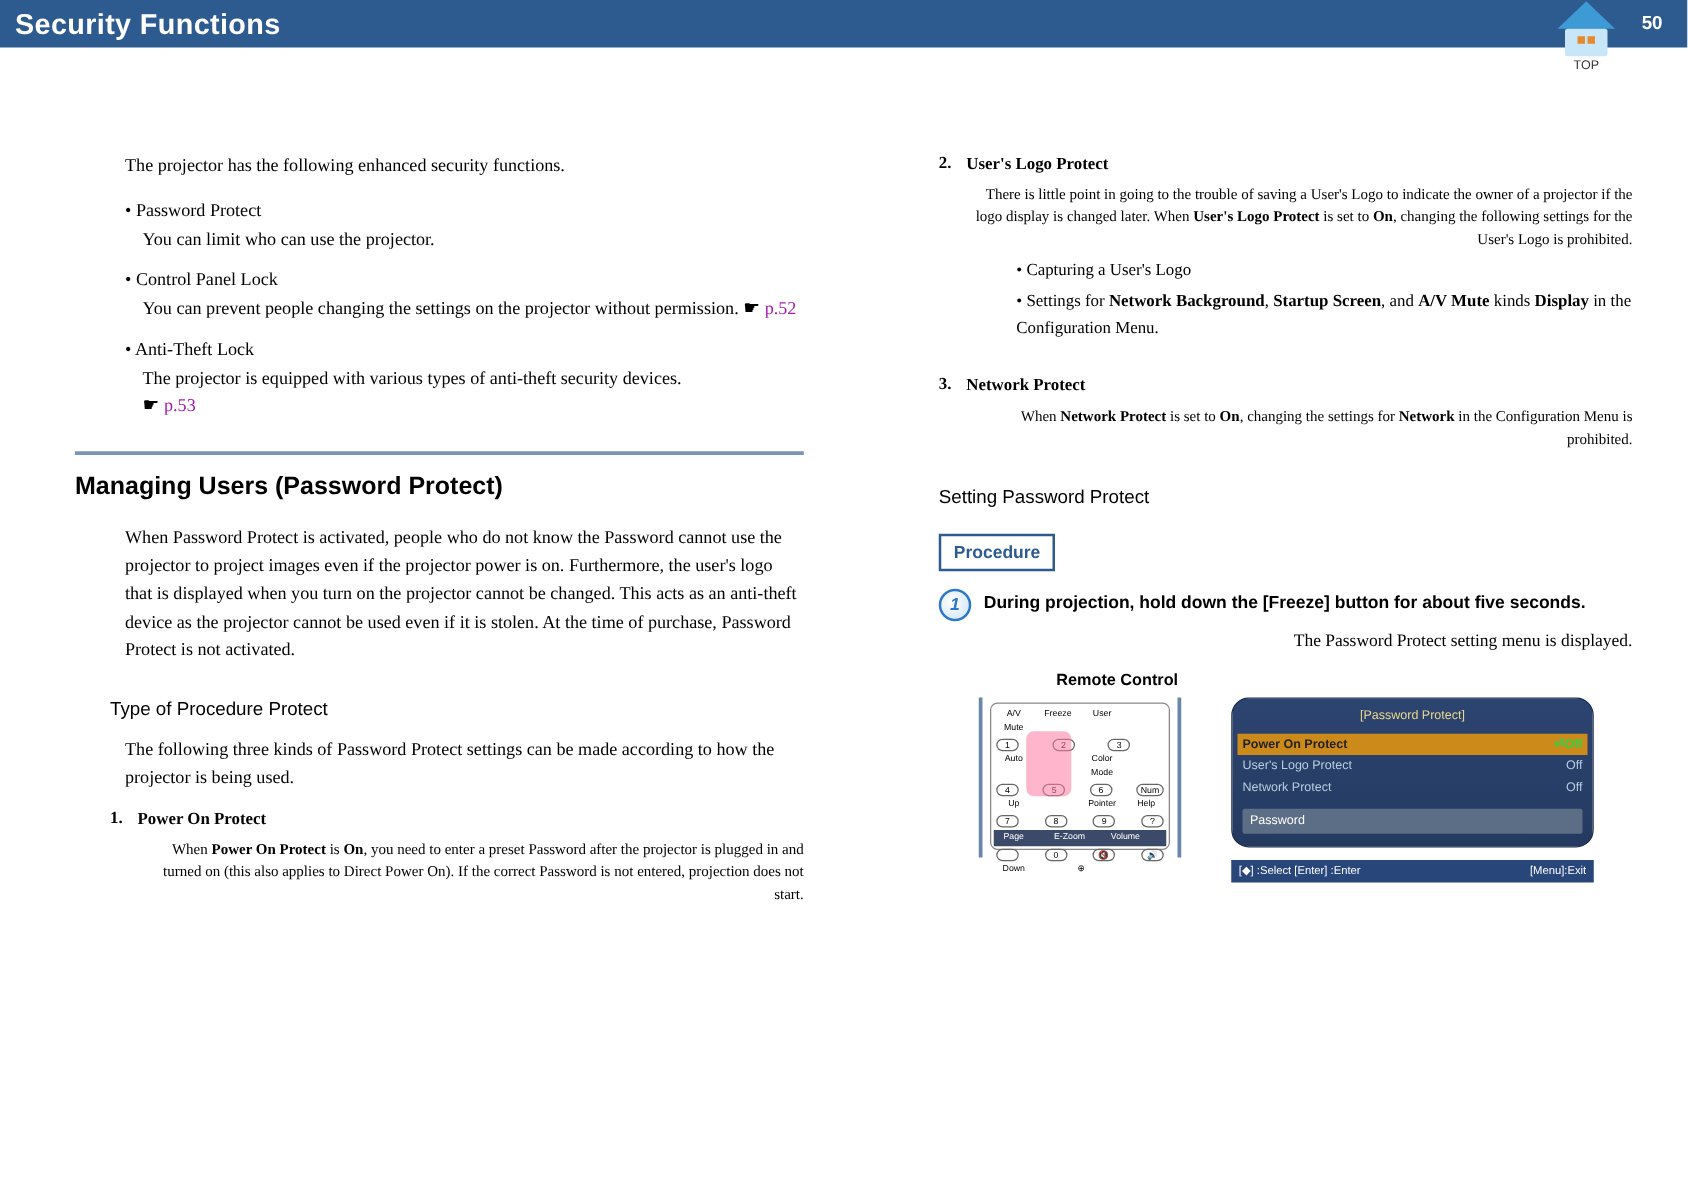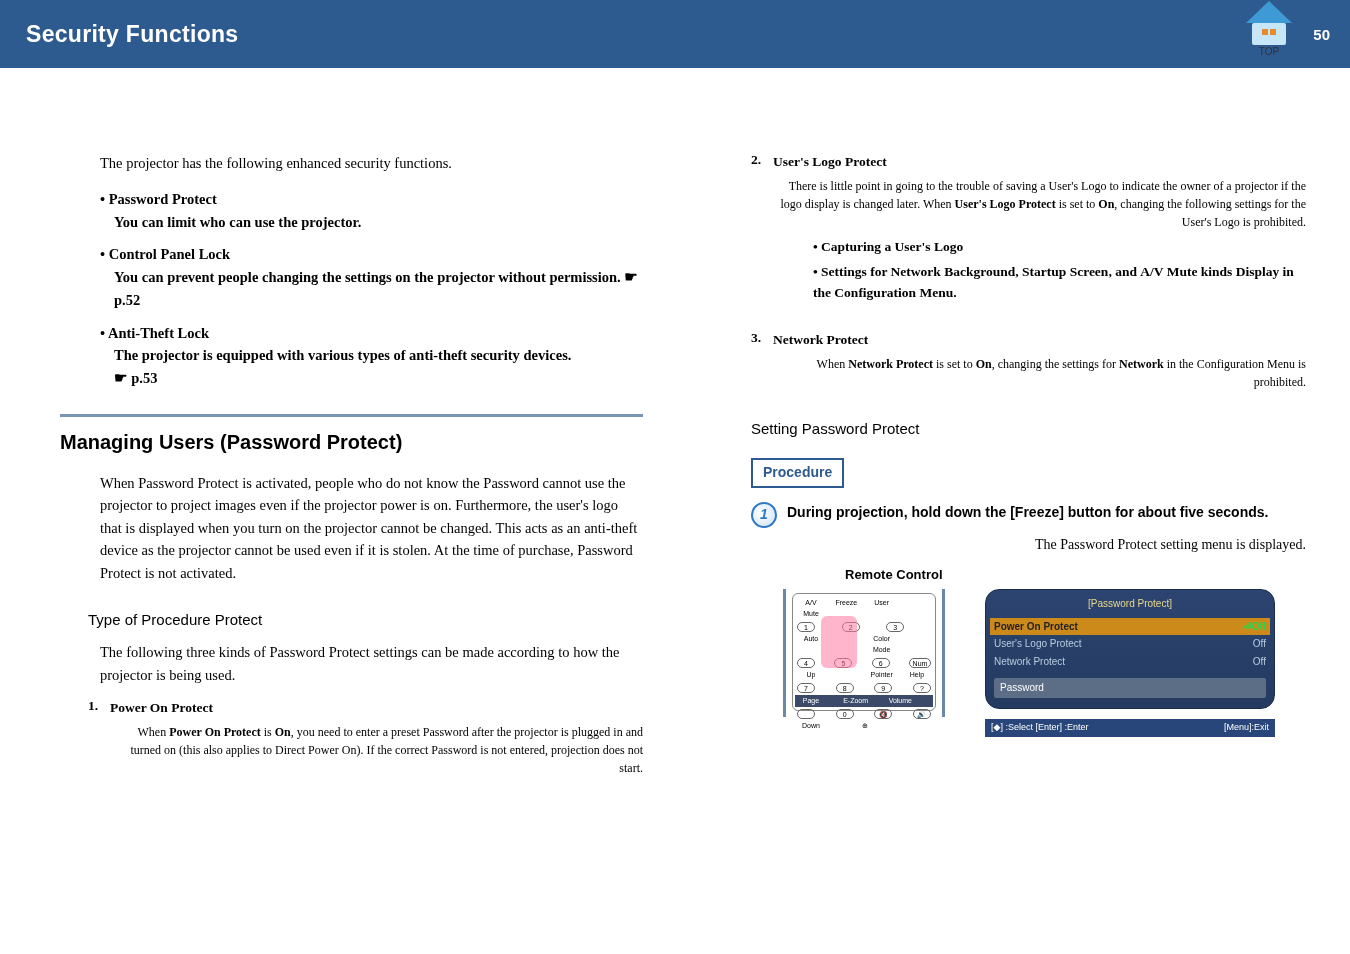--- a/index.html
+++ b/index.html
@@ -7,24 +7,24 @@
     font-family: Georgia, 'Times New Roman', serif;
     background: #fff;
     width: 1350px;
     height: 954px;
     color: #000;
     position: relative;
   }
   .header {
     background: #2e5b8f;
     color: #fff;
-    height: 68px;
+    height: 38px;
     display: flex;
     align-items: center;
-    padding: 0 26px;
+    padding: 0 12px;
     position: relative;
   }
   .header-title {
     font-family: 'Segoe UI', Arial, sans-serif;
     font-size: 23px;
     font-weight: 700;
     letter-spacing: 0.3px;
   }
   .page-num {
     position: absolute;
@@ -48,25 +48,25 @@
     gap: 80px;
   }
   .col {
     flex: 1;
     font-size: 14.5px;
     line-height: 1.55;
   }
   .col-left { padding-top: 56px; }
   .col-right { padding-top: 54px; }
   .intro { margin: 0 0 14px 40px; }
-  ul { list-style: none; padding-left: 40px; margin-bottom: 24px; font-weight: bold; }
+  ul { list-style: none; padding-left: 40px; margin-bottom: 24px; }
   ul li { margin-bottom: 4px; }
   ul li .bullet::before { content: "• "; }
   ul li .indent { margin-left: 14px; display: block; margin-bottom: 10px; }
-  .link { color: #000000; }
+  .link { color: #a21caf; }
   .hand { font-size: 15px; }
   hr.section-rule { border: none; border-top: 3px solid #7a96b3; margin: 14px 0 10px 0; }
   h2.section {
     font-family: 'Segoe UI', Arial, sans-serif;
     font-size: 20px;
     font-weight: 700;
     margin-bottom: 14px;
   }
   .section-body { margin-left: 40px; margin-bottom: 24px; }
   h3.sub {

